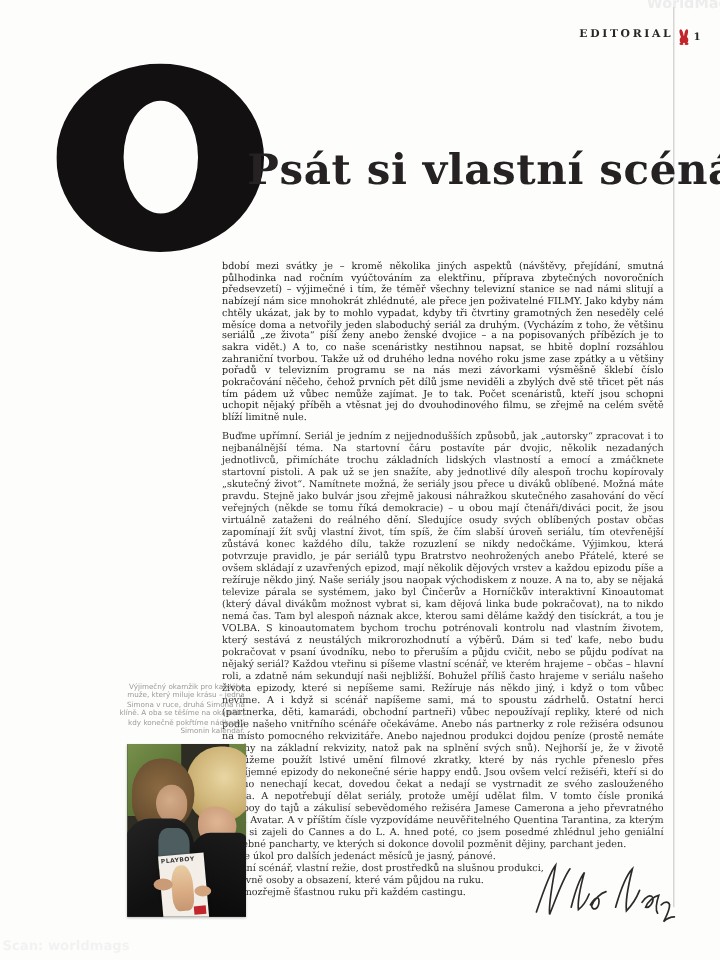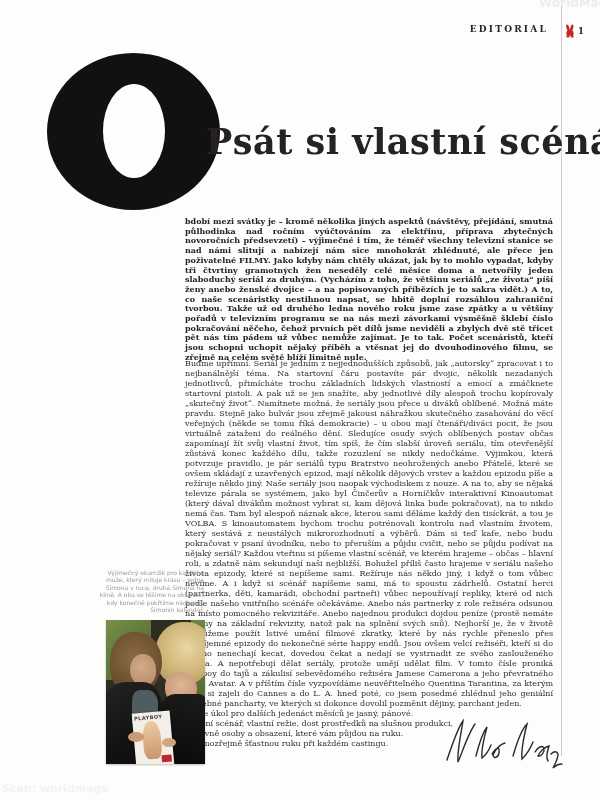--- a/index.html
+++ b/index.html
@@ -6,34 +6,34 @@
   .page{
     position:relative;width:600px;height:800px;margin:0 auto;
     background:#fdfdfc;overflow:hidden;
     font-family:"DejaVu Serif","Liberation Serif",serif;
     color:#262223;
   }
   .watermark{position:absolute;color:#ededed;font-family:"DejaVu Sans","Liberation Sans",sans-serif;font-weight:bold;}
   .wm-top{top:-4px;left:539px;font-size:12px;}
   .wm-bottom{top:782px;left:2px;font-size:11px;color:#f2f2f2;}
   .header-label{
-    position:absolute;top:24px;right:52px;
+    position:absolute;top:24px;right:39px;
     font-size:9px;font-weight:bold;letter-spacing:2.2px;color:#2a2627;
   }
   .vrule{position:absolute;left:561px;top:6px;width:1px;height:750px;background:#cccccc;}
   .bunny{position:absolute;left:564px;top:23px;width:12px;height:14px;}
   .pagenum{position:absolute;left:578px;top:26px;font-size:8.5px;font-weight:bold;color:#2a2627;}
   .dropcap{position:absolute;left:47px;top:53px;width:173px;height:157px;}
   .headline{
     position:absolute;left:206px;top:98px;width:360px;
     font-size:35px;font-weight:bold;color:#262223;letter-spacing:0.5px;white-space:nowrap;
   }
   .intro{
     position:absolute;left:185px;top:209px;width:368px;
-    font-size:8px;line-height:9.7px;font-weight:bold;
+    font-size:8px;line-height:9.7px;font-weight:normal;
     text-align:justify;color:#262223;
   }
   .bodytext{
     position:absolute;left:185px;top:359px;width:368px;
     font-size:8px;line-height:10px;color:#332f30;
   }
   .bodytext .flow{text-align:justify;}
   .closing{text-align:left;}
   .caption{
     position:absolute;left:96px;top:569px;width:108px;

